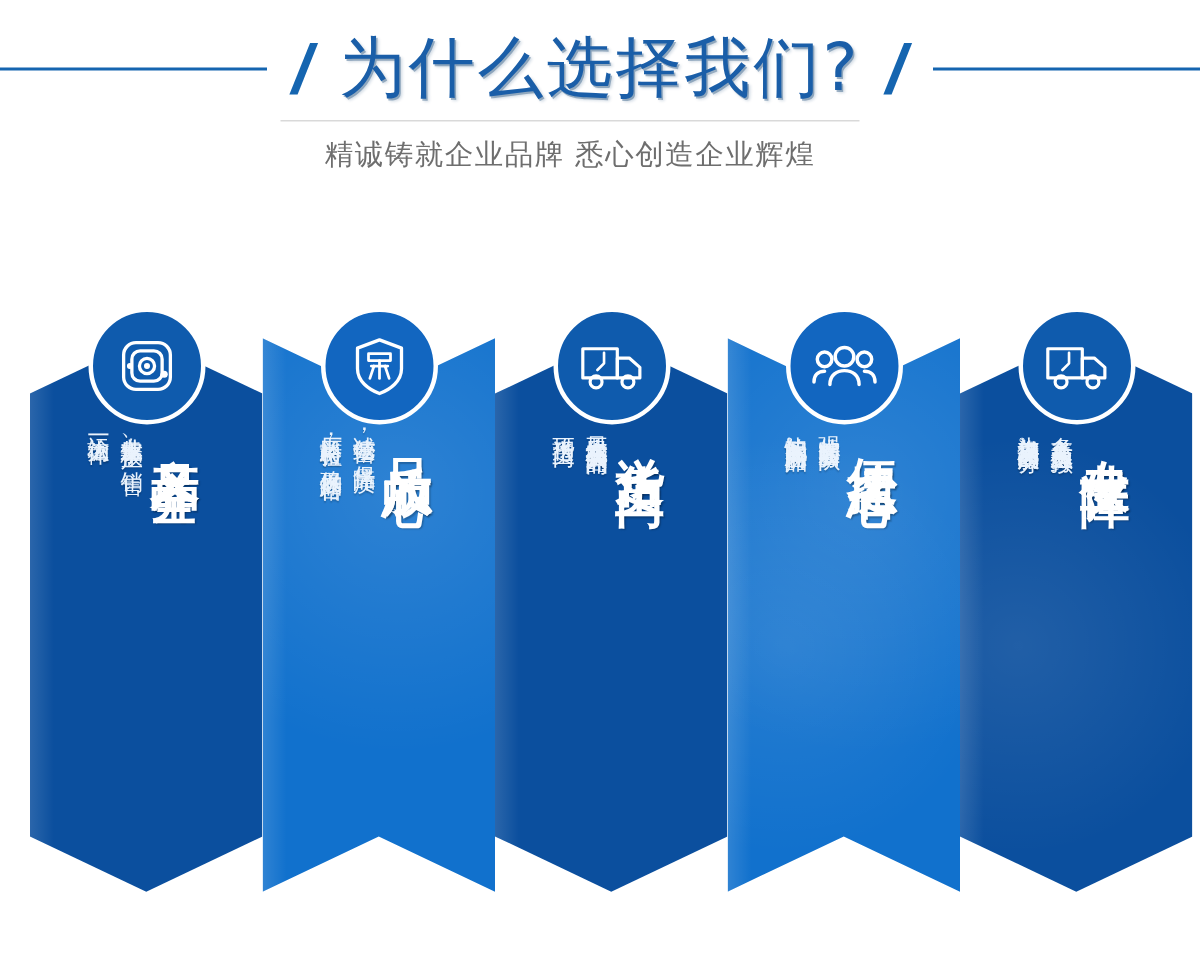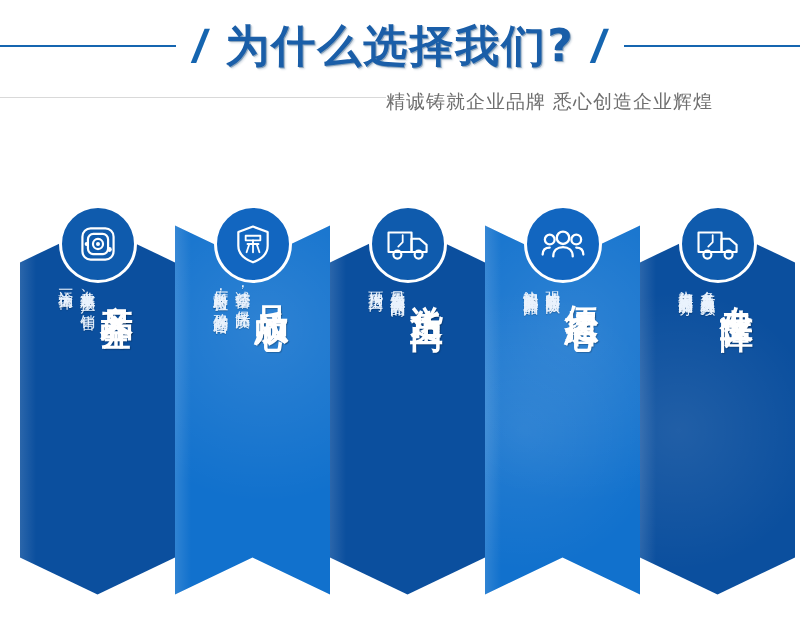--- a/index.html
+++ b/index.html
@@ -20,29 +20,29 @@
   }
   .rule{height:2px;background:#1565b0;flex:0 0 auto;}
   .rule.left{width:180px;}
   .rule.right{width:180px;}
   .slash{
     font-size:46px;font-weight:bold;color:#1565b0;
     transform:skewX(-12deg);line-height:1;letter-spacing:0;
     font-family:"Liberation Sans",sans-serif;
   }
   .main-title{
-    font-size:44px;line-height:1;font-weight:bold;
+    font-size:44px;line-height:1;font-weight:normal;
     color:#1a5ea8;white-space:nowrap;
     letter-spacing:2px;
     text-shadow:1px 1px 0 rgba(10,60,110,.35), 2px 2px 2px rgba(10,60,110,.18);
     font-family:"DejaVu Sans","Liberation Sans",sans-serif;
   }
   .sub-wrap{
     position:absolute;left:0;top:80px;width:760px;
-    display:flex;flex-direction:row;align-items:center;
+    display:flex;flex-direction:column;align-items:center;
   }
   .sub-rule{width:386px;height:1px;background:#d9d9d9;}
   .subtitle{
     margin-top:9px;font-size:19px;color:#6e6e6e;letter-spacing:1px;
     white-space:nowrap;font-family:"DejaVu Sans","Liberation Sans",sans-serif;
   }
 
   
   .ribbon{position:absolute;left:0;top:150px;width:800px;height:470px;}
 

